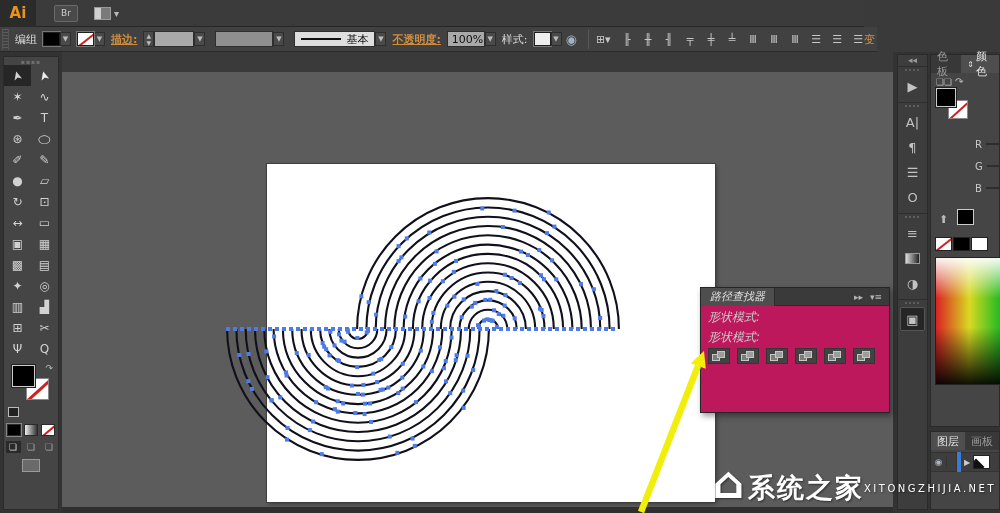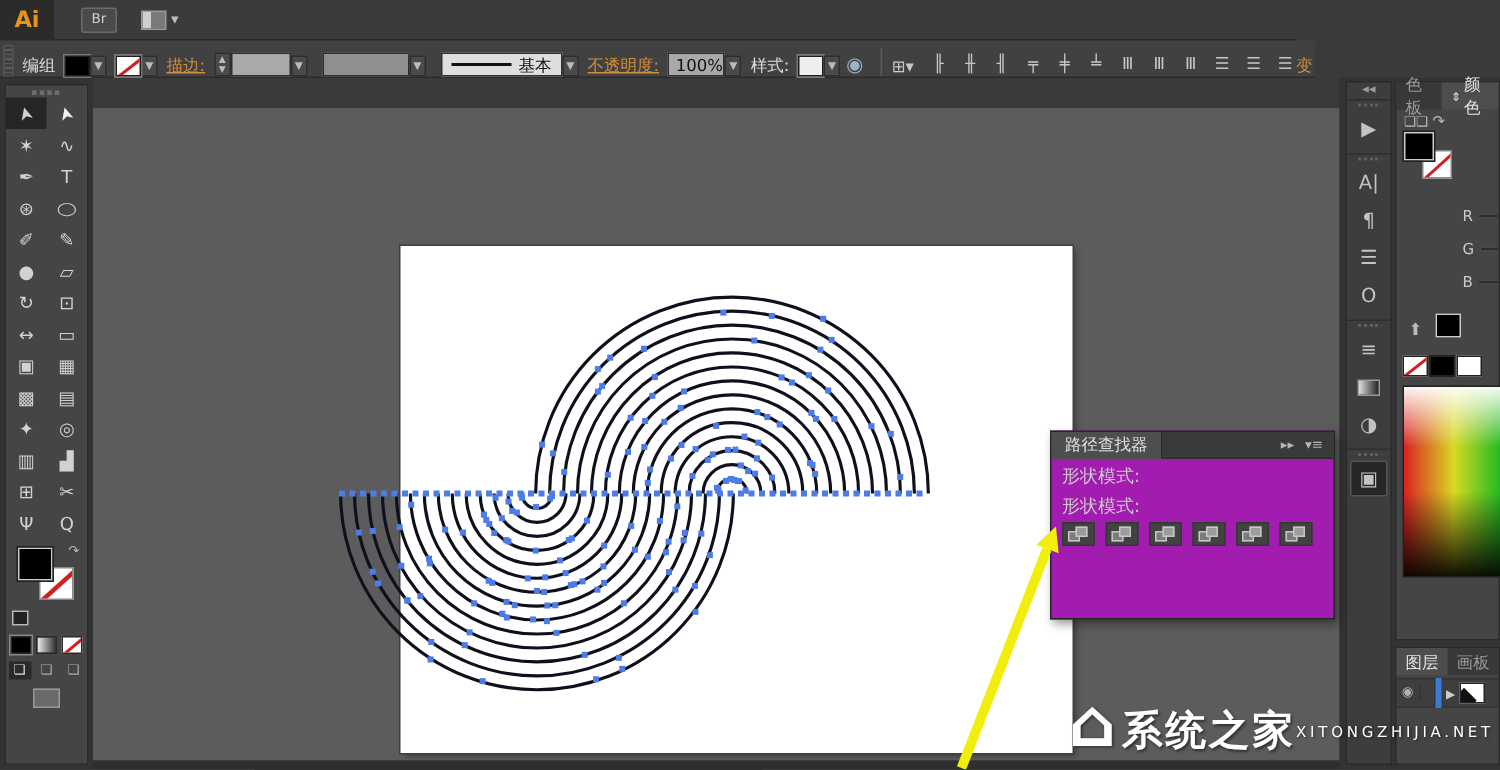--- a/index.html
+++ b/index.html
@@ -8,24 +8,24 @@
 
   
   #menubar{position:absolute;left:0;top:0;width:864px;height:27px;background:#3b3b3b;border-bottom:1px solid #262626;display:flex;align-items:center;}
   #ai-logo{width:36px;height:27px;background:#2b2b2b;color:#e8941a;font-weight:bold;font-size:15px;display:flex;align-items:center;justify-content:center;}
   .menu-item{color:#e3e3e3;font-size:12px;padding:0 13px;line-height:27px;cursor:default;}
   #br-btn{margin-left:18px;width:24px;height:17px;border:1px solid #6a6a6a;border-radius:2px;background:#4a4a4a;color:#cfcfcf;font-size:9px;display:flex;align-items:center;justify-content:center;}
   #ws-switch{margin-left:16px;display:flex;align-items:center;color:#bbb;font-size:10px;}
   #ws-switch .grid{width:17px;height:13px;border:1px solid #9a9a9a;background:linear-gradient(to right,#cfcfcf 40%,#7a7a7a 40%);margin-right:3px;}
 
   
-  #optionsbar{position:absolute;left:0;top:27px;width:877px;height:25px;background:#414141;border-bottom:1px solid #2a2a2a;display:flex;align-items:flex-end;font-size:11px;color:#ddd;}
+  #optionsbar{position:absolute;left:0;top:27px;width:877px;height:25px;background:#414141;border-bottom:1px solid #2a2a2a;display:flex;align-items:center;font-size:11px;color:#ddd;}
   #opt-grip{width:7px;height:21px;margin-left:2px;background:repeating-linear-gradient(to bottom,#5c5c5c 0 1px,transparent 1px 3px);border-left:1px solid #555;border-right:1px solid #555;}
   .opt-label{margin:0 6px;white-space:nowrap;}
-  .orange{color:#cf8e3f;text-decoration:underline;}
+  .orange{color:#cf8e3f;text-decoration:underline;font-weight:bold;}
   .swatch-box{width:17px;height:14px;border:1px solid #1e1e1e;outline:1px solid #777;}
   .dd-arrow{width:11px;height:14px;background:#4a4a4a;color:#bbb;font-size:7px;display:flex;align-items:center;justify-content:center;border:1px solid #2e2e2e;}
   .none-swatch{background:#fff;position:relative;overflow:hidden;}
   .none-swatch::after{content:"";position:absolute;left:-3px;top:5px;width:26px;height:2px;background:#d02020;transform:rotate(-38deg);}
   .stepper{width:11px;height:16px;display:flex;flex-direction:column;border:1px solid #2e2e2e;background:#4a4a4a;color:#bbb;font-size:6px;line-height:7px;text-align:center;}
   .value-box{height:16px;background:#a9a9a9;border:1px solid #2e2e2e;color:#111;display:flex;align-items:center;padding:0 4px;}
   .wide-dd{height:16px;background:#8f8f8f;border:1px solid #2e2e2e;}
   .stroke-style{height:16px;background:#dedede;border:1px solid #2e2e2e;color:#111;display:flex;align-items:center;gap:5px;padding:0 6px;}
   .stroke-style .line{width:40px;height:2px;background:#111;}
   .sep{width:1px;height:19px;background:#585858;margin:0 7px;}
@@ -64,21 +64,21 @@
   
   #tabstrip{position:absolute;left:62px;top:52px;width:831px;height:20px;background:#2c2c2c;}
   #doc-tab{position:absolute;left:3px;top:1px;height:19px;background:#474747;border:1px solid #222;border-bottom:none;display:flex;align-items:center;padding:0 8px;color:#dedede;font-size:11px;gap:8px;}
   #doc-close{color:#aaa;font-size:10px;}
   #canvas{position:absolute;left:62px;top:72px;width:831px;height:435px;background:#5c5c5c;overflow:hidden;}
   #artboard{position:absolute;left:205px;top:92px;width:448px;height:338px;background:#fff;box-shadow:0 0 0 1px #3f3f3f,2px 2px 4px rgba(0,0,0,.35);}
   #artsvg{position:absolute;left:0;top:0;}
   #bottomstrip{position:absolute;left:62px;top:507px;width:831px;height:6px;background:#2f2f2f;}
 
   
-  #pf-panel{position:absolute;left:700px;top:287px;width:190px;height:126px;background:#a21caf;border:1px solid #262626;box-shadow:2px 3px 6px rgba(0,0,0,.4);z-index:20;}
+  #pf-panel{position:absolute;left:700px;top:287px;width:190px;height:126px;background:#be185d;border:1px solid #262626;box-shadow:2px 3px 6px rgba(0,0,0,.4);z-index:20;font-style:italic;}
   #pf-titlebar{height:18px;background:#3a3a3a;border-bottom:1px solid #2c2c2c;display:flex;align-items:center;}
   #pf-tab{background:#4e4e4e;height:18px;display:flex;align-items:center;padding:0 9px;color:#e0e0e0;font-size:11px;border-right:1px solid #2c2c2c;}
   #pf-titlebar .spacer{flex:1;}
   .pf-titleico{color:#b5b5b5;font-size:9px;margin-right:7px;}
   .pf-label{color:#c9c9c9;font-size:12px;margin:3px 0 2px 7px;}
   .pf-row{display:flex;align-items:center;gap:7px;margin-left:7px;}
   .pfb{width:22px;height:16px;background:#424242;border:1px solid #363636;display:flex;align-items:center;justify-content:center;cursor:default;}
   .pfb .g{position:relative;width:14px;height:11px;}
   .pfb .g i{position:absolute;width:8px;height:7px;background:#9c9c9c;border:1px solid #c6c6c6;}
   .pfb .g i:first-child{left:0;top:3px;background:#7c7c7c;}

